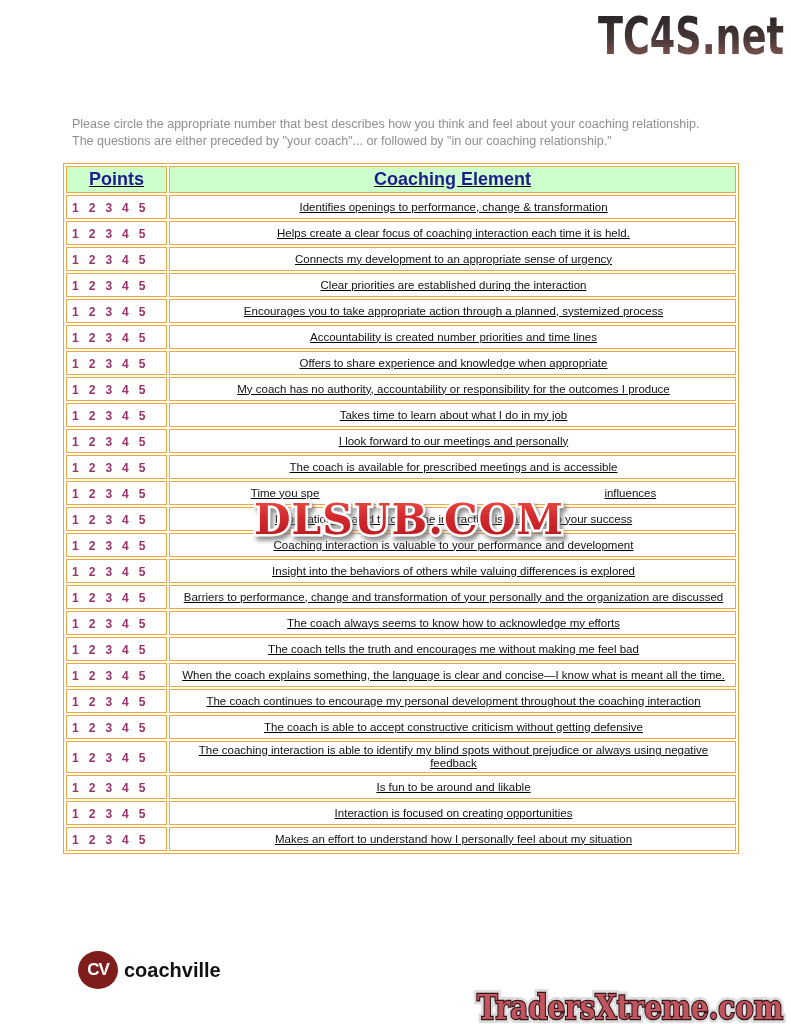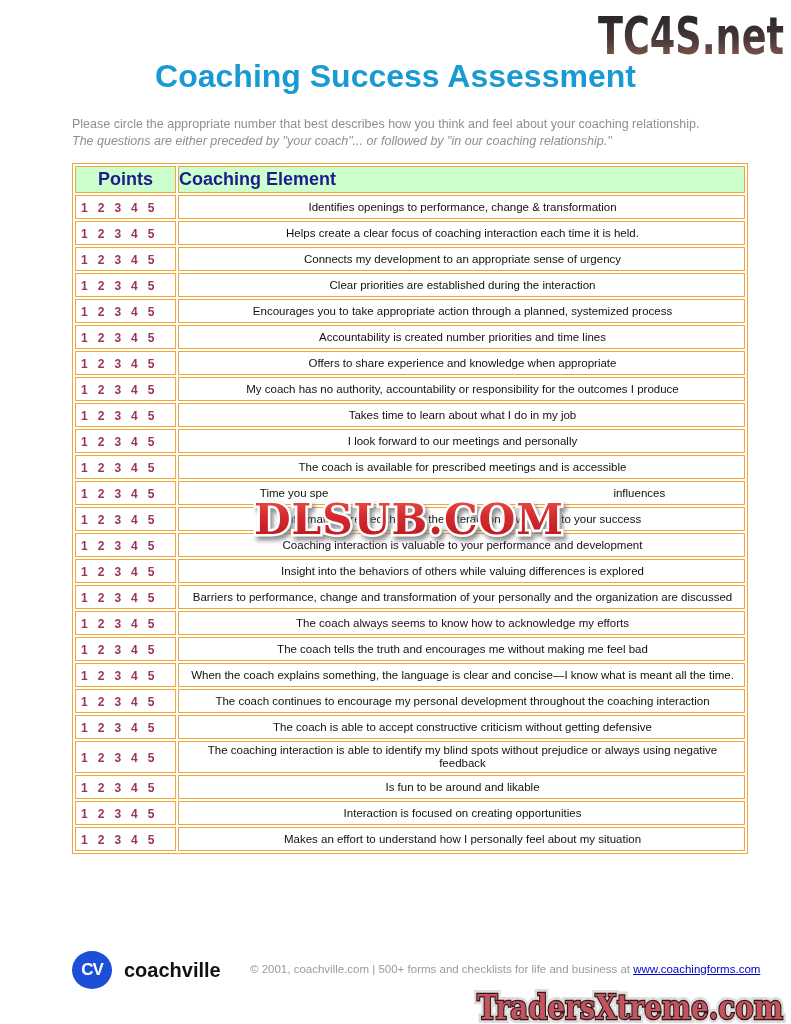--- a/index.html
+++ b/index.html
@@ -17,35 +17,35 @@
     position:absolute; top:50px; left:0; width:100%;
     text-align:center; font-size:32px; font-weight:bold;
     color:#1a9ad3; letter-spacing:0px;
   }
 
   
   .instructions {
     position:absolute; top:108px; left:72px; width:644px;
     font-size:12.5px; line-height:17px; color:#8f8f8f;
   }
-  .instructions .ital { font-style:italic; }
-
-  
-  .tbl-wrap { position:absolute; top:155px; left:72px; width:580px; }
+  .instructions .ital { }
+
+  
+  .tbl-wrap { position:absolute; top:155px; left:63px; width:580px;text-decoration:underline; }
   table.assessment {
     width:676px; border-collapse:separate; border-spacing:2px;
     border:1px solid #f0a63f; background:#fff;
   }
   table.assessment th, table.assessment td {
     border:1px solid #f0a63f; vertical-align:middle;
   }
   th.hdr-points { width:101px; background:#ccffcc; color:#1c1c8f;
     font-size:18px; font-weight:bold; height:27px; text-align:center; }
   th.hdr-element { background:#ccffcc; color:#1c1c8f;
-    font-size:18px; font-weight:bold; height:27px; text-align:left; }
+    font-size:18px; font-weight:bold; height:27px; text-align:center; }
   td.pts {
     width:101px; height:24px; white-space:nowrap;
   }
   td.pts .num {
     display:inline-block; color:#993366; font-weight:bold;
     font-size:12px; margin:0 5px; cursor:pointer;
   }
   td.el {
     font-size:11.5px; line-height:13px; color:#111;
     padding:2px 4px 2px 6px; text-align:center;
@@ -56,22 +56,22 @@
   .dlsub { position:absolute; left:246px; top:480px; width:326px; height:62px; }
   .dlsub text {
     font-family:"DejaVu Serif", serif; font-weight:bold; font-size:43px;
     fill:url(#dlsubGrad); stroke:#ffffff; stroke-width:5px; paint-order:stroke;
     letter-spacing:1px;
   }
   .dlsub { filter: drop-shadow(3px 4px 2px rgba(110,110,110,0.75)); }
 
   
   .cv-circle {
-    position:absolute; left:72px; top:943px; width:40px; height:38px;
-    border-radius:50%; background:#1d4ed8; color:#fff;
+    position:absolute; left:78px; top:943px; width:40px; height:38px;
+    border-radius:50%; background:#7f1d1d; color:#fff;
     display:flex; align-items:center; justify-content:center;
     font-size:17px; font-weight:bold; letter-spacing:-1px;
   }
   .cv-name {
     position:absolute; left:124px; top:951px; font-size:20px;
     font-weight:bold; color:#111;
   }
   .copyright {
     position:absolute; left:250px; top:955px; font-size:11.5px; color:#9a9a9a;
   }
@@ -100,21 +100,20 @@
     <defs>
       <linearGradient id="tc4sGrad" x1="0" y1="0" x2="0" y2="1">
         <stop offset="0" stop-color="#1f1f1f"></stop>
         <stop offset="0.55" stop-color="#473838"></stop>
         <stop offset="1" stop-color="#9b635a"></stop>
       </linearGradient>
     </defs>
     <text x="95" y="44" text-anchor="middle" textLength="186" lengthAdjust="spacingAndGlyphs">TC4S.net</text>
   </svg>
 
-  <div class="title">Coaching Success Assessment</div>
 
   <div class="instructions"><span>Please circle the appropriate number that best describes how you think and feel about your coaching relationship. </span><span class="ital"> The questions are either preceded by "your coach"... or followed by "in our coaching relationship."</span></div>
 
   <div class="tbl-wrap">
     <table class="assessment">
       <thead>
         <tr>
           <th class="hdr-points">Points</th>
           <th class="hdr-element">Coaching Element</th>
         </tr>
@@ -232,20 +231,19 @@
         <stop offset="1" stop-color="#b5161e"></stop>
       </linearGradient>
     </defs>
     <text x="163" y="46" text-anchor="middle" textLength="310" lengthAdjust="spacingAndGlyphs">DLSUB.COM</text>
   </svg>
 
   <div class="cv-circle">
     <span>CV</span>
   </div>
   <div class="cv-name">coachville</div>
-  <div class="copyright"><span>© 2001, coachville.com | 500+ forms and checklists for life and business at </span><a>www.coachingforms.com</a></div>
 
   <svg class="traders" viewBox="0 0 318 48">
     <text class="glow" x="159" y="35" text-anchor="middle" textLength="306" lengthAdjust="spacingAndGlyphs">TradersXtreme.com</text>
     <text class="main" x="159" y="35" text-anchor="middle" textLength="306" lengthAdjust="spacingAndGlyphs">TradersXtreme.com</text>
   </svg>
 
 </div>
 
 </body></html>

